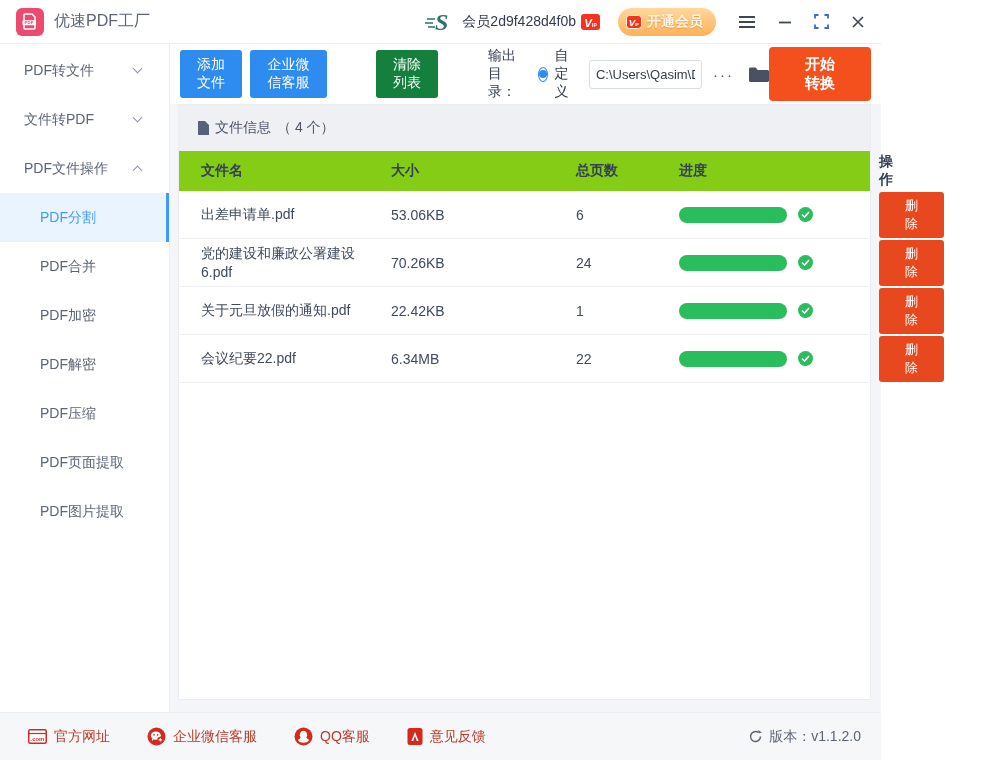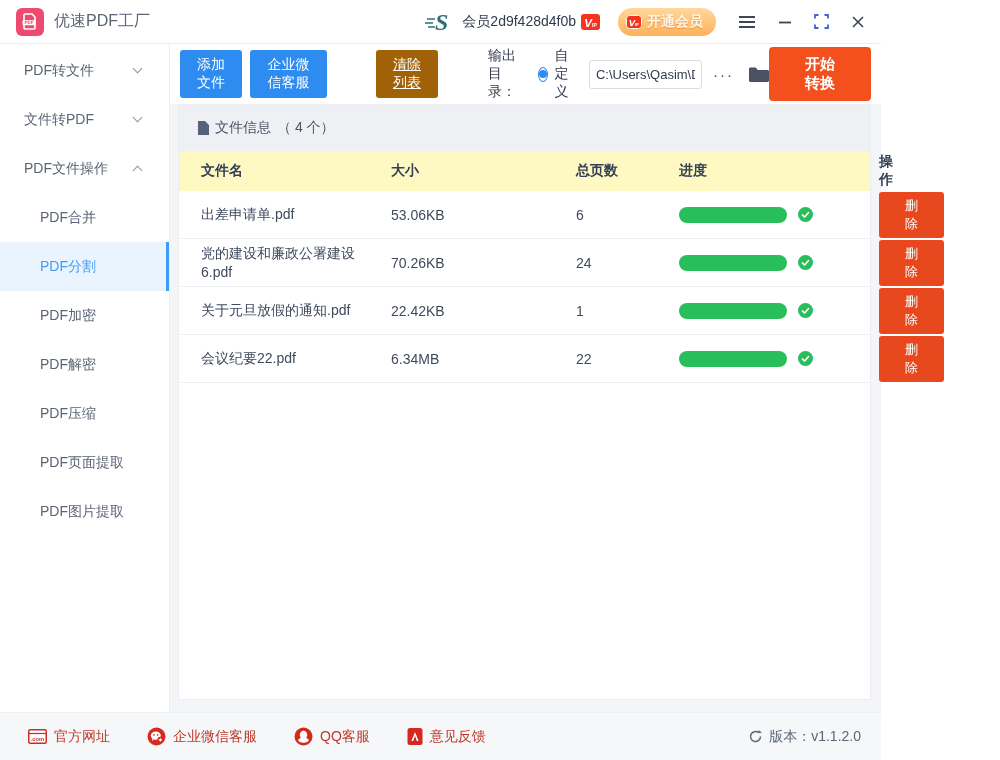--- a/index.html
+++ b/index.html
@@ -36,40 +36,40 @@
               font-size:14px; color:#5c6575; cursor:pointer; }
   .side-sub.active { background:#e9f4fe; color:#3f9bfa; border-right:3px solid #3f9bfa; }
 
   
   .main { flex:1 1 auto; background:#f3f5f9; display:flex; flex-direction:column; min-width:0; }
   .toolbar { height:60px; flex:0 0 60px; background:#fff; display:flex; align-items:center; padding:0 10px; }
   .btn { border:none; border-radius:3px; color:#fff; font-size:14px; padding:6px 16px;
          font-family:inherit; cursor:pointer; }
   .btn.blue { background:#2e8bf0; }
   .btn.blue + .btn.blue { margin-left:8px; }
-  .btn.orange { background:#a16207; margin-left:49px;text-decoration:underline; }
+  .btn.orange { background:#15803d; margin-left:49px; }
   .out-label { margin-left:50px; font-size:14px; color:#333c4e; }
   .radio { width:15px; height:15px; border-radius:50%; border:1.5px solid #2e8bf0; background:#fff;
            display:inline-flex; align-items:center; justify-content:center; margin-left:13px; cursor:pointer; }
   .radio::after { content:""; width:8px; height:8px; border-radius:50%; background:#2e8bf0; }
   .radio-label { margin-left:6px; font-size:14px; color:#333c4e; cursor:pointer; }
   .path-input { margin-left:12px; width:113px; height:29px; border:1px solid #d8dce3; border-radius:3px;
                 padding:0 6px; font-size:13px; color:#333b4e; font-family:inherit; background:#fff; }
   .more { margin-left:11px; font-size:15px; color:#444b5c; letter-spacing:2px; cursor:pointer; }
   .folder { margin-left:14px; display:flex; cursor:pointer; }
   .start { margin-left:auto; background:#f4501e; border:none; border-radius:4px; cursor:pointer;
            color:#fff; font-size:15px; font-weight:bold; padding:8px 35px; font-family:inherit; }
 
   .content { flex:1 1 auto; padding:0 10px 12px 8px; min-height:0; }
   .card { background:#fff; border:1px solid #ecedf1; height:100%; display:flex; flex-direction:column; }
   .card-head { height:46px; flex:0 0 46px; background:#eef0f3; display:flex; align-items:center;
                gap:6px; padding:0 18px; font-size:14px; color:#4a5368; }
   .grid { display:grid; grid-template-columns:190px 185px 103px 200px 1fr;
           padding-left:22px; padding-right:16px; align-items:center; }
-  .thead { height:40px; flex:0 0 40px; background:#fef9c3; font-weight:bold; color:#333f55; font-size:14px; }
+  .thead { height:40px; flex:0 0 40px; background:#84cc16; font-weight:bold; color:#333f55; font-size:14px; }
   .trow { min-height:48px; border-bottom:1px solid #eef0f3; font-size:14px; color:#3f4a5d; }
   .cell-name { padding-right:30px; line-height:19px; word-break:break-all; }
   .pwrap { display:flex; align-items:center; gap:11px; }
   .pbar { width:108px; height:16px; border-radius:8px; background:#2abd5c; }
   .pcheck { width:15px; height:15px; border-radius:50%; background:#2abd5c;
             display:flex; align-items:center; justify-content:center; }
   .del { background:#e8481e; border:none; border-radius:3px; color:#fff; font-size:13px;
          padding:5px 26px; font-family:inherit; cursor:pointer; }
 
   
@@ -152,22 +152,22 @@
         <span class="chev down"></span>
       </div>
       <div class="side-group">
         <span>文件转PDF</span>
         <span class="chev down"></span>
       </div>
       <div class="side-group">
         <span>PDF文件操作</span>
         <span class="chev up"></span>
       </div>
+      <div class="side-sub active">PDF分割</div>
       <div class="side-sub">PDF合并</div>
-      <div class="side-sub active">PDF分割</div>
       <div class="side-sub">PDF加密</div>
       <div class="side-sub">PDF解密</div>
       <div class="side-sub">PDF压缩</div>
       <div class="side-sub">PDF页面提取</div>
       <div class="side-sub">PDF图片提取</div>
     </nav>
 
     <main class="main">
       <div class="toolbar">
         <button class="btn blue">添加文件</button>

